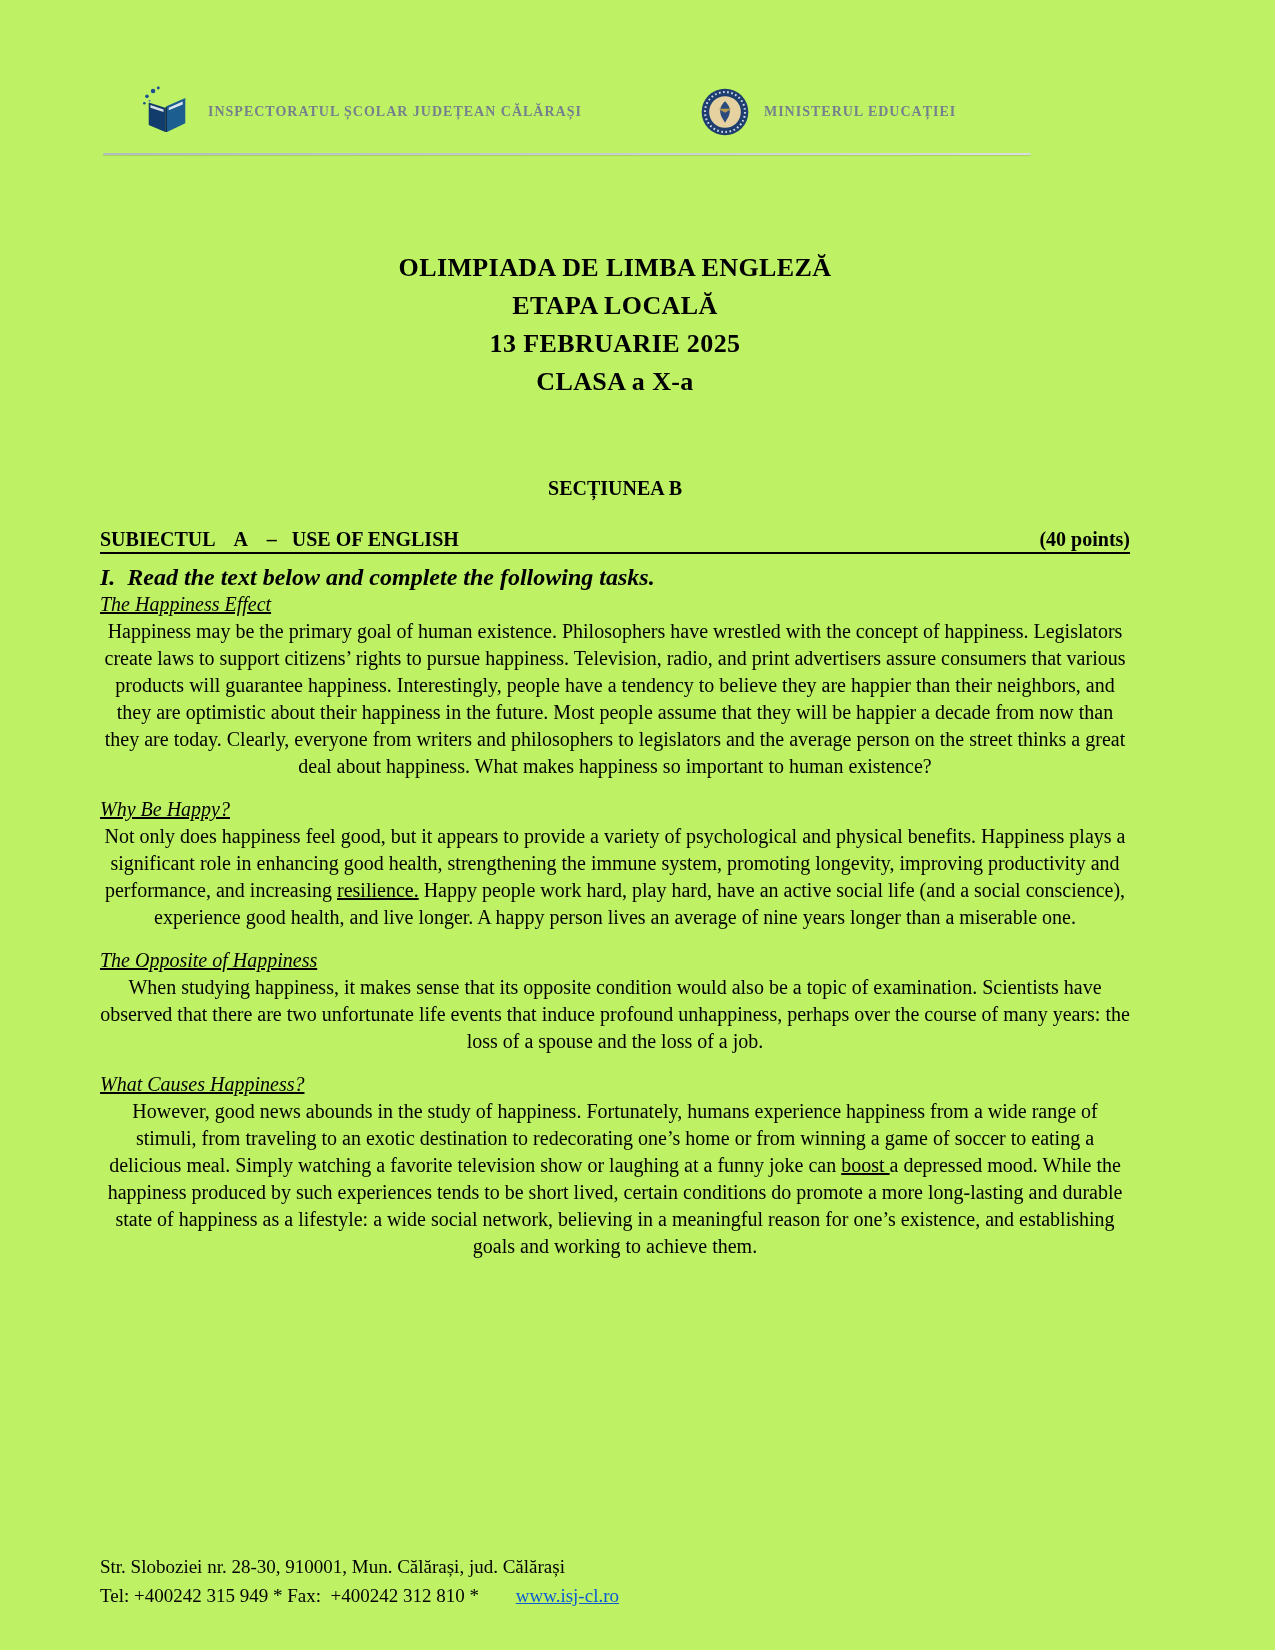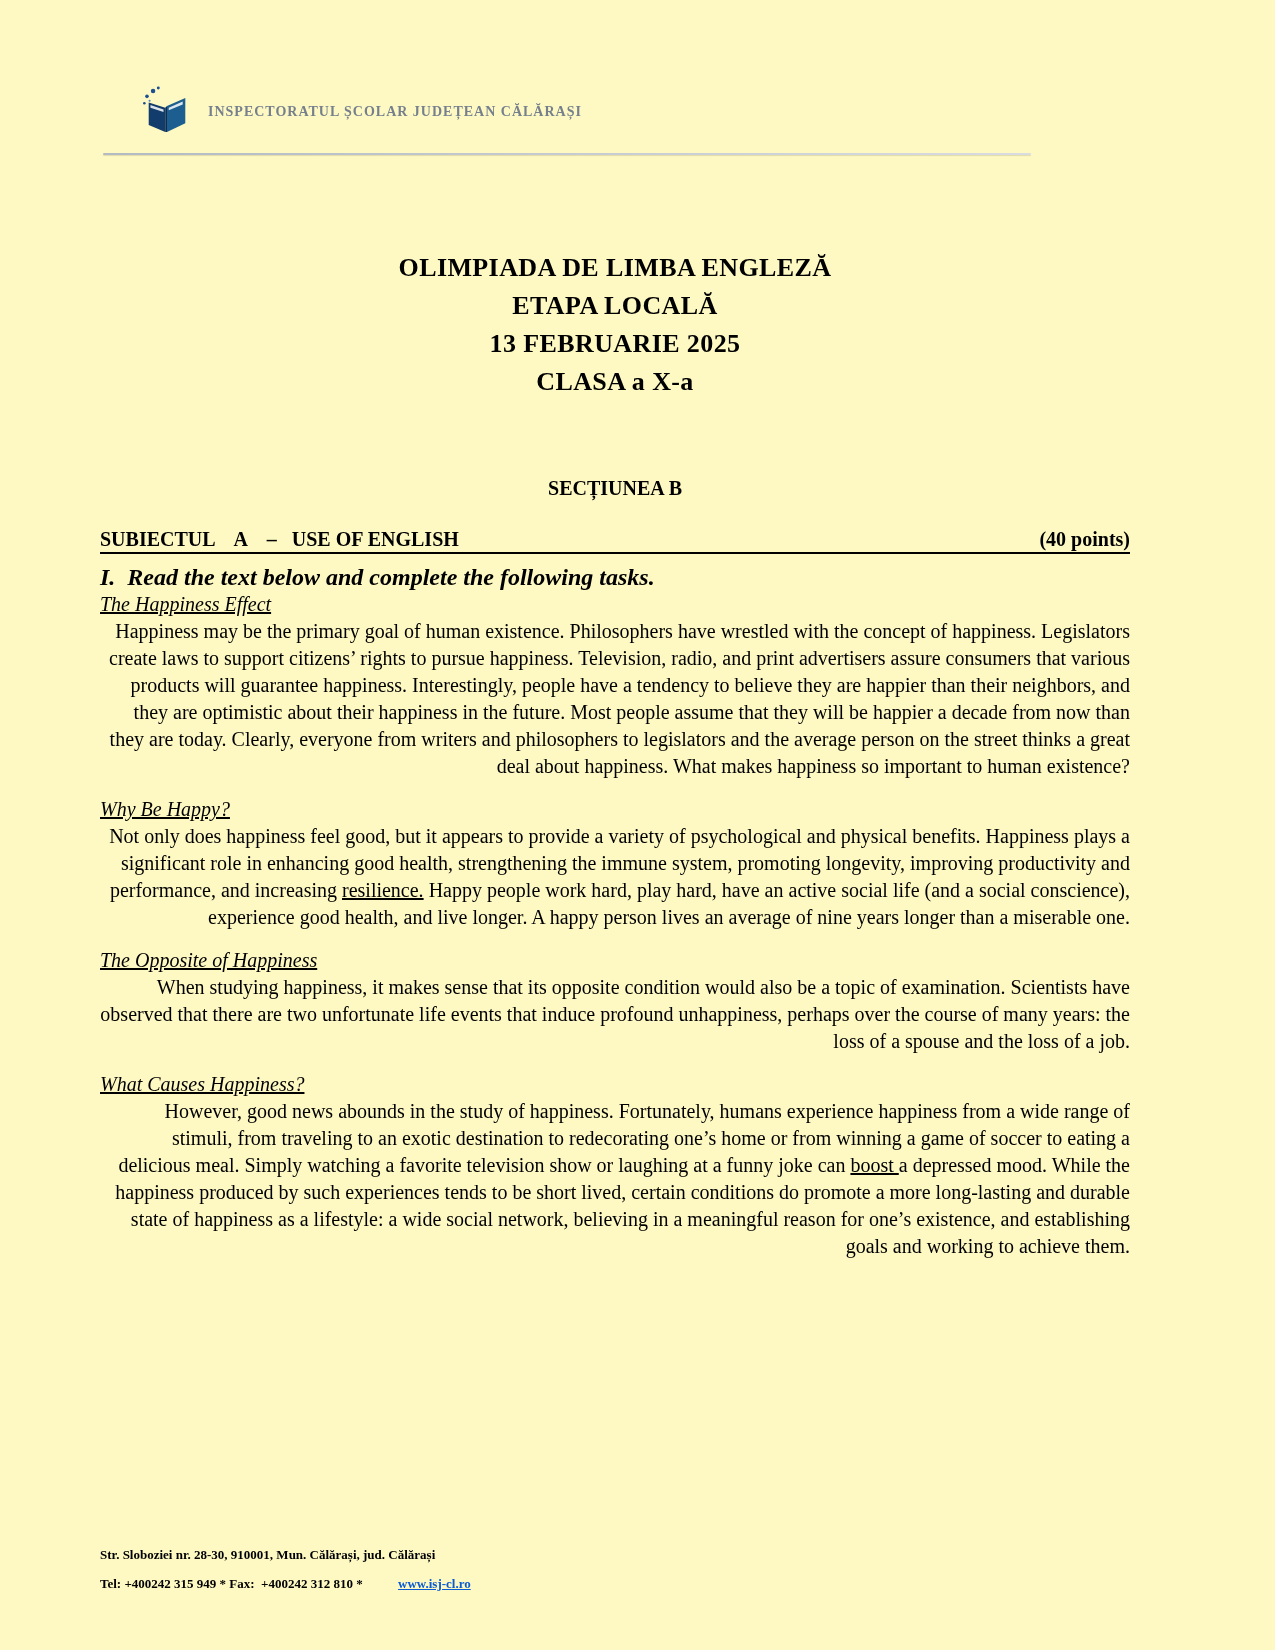--- a/index.html
+++ b/index.html
@@ -1,21 +1,21 @@
 <!DOCTYPE html>
 <html><head>
 <meta charset="utf-8">
 <style>
   * { margin:0; padding:0; box-sizing:border-box; }
   html,body { background:#ffffff; }
   .page {
     position:relative;
     width:1275px; height:1650px;
     margin:0 auto;
-    background:#fef9c3;
+    background:#bef264;
     font-family:"Liberation Serif","DejaVu Serif",serif;
     color:#000;
     overflow:hidden;
   }
   
   .header {
     display:flex; align-items:center;
     padding:85px 0 14px 140px;
   }
   .org { display:flex; align-items:center; gap:14px; }
@@ -46,26 +46,26 @@
     padding-bottom:1px;
   }
   .subject-label { white-space:pre; }
   .subject-points { white-space:pre; }
   .task { margin-top:10px; font-size:24px; font-weight:700; white-space:pre-wrap;font-style:italic; }
   .passage { margin-top:0; }
   .passage + .passage { margin-top:16px; }
   .passage-heading {
     font-size:20px; font-style:italic; font-weight:400; line-height:27px;text-decoration:underline;
   }
-  .passage-body { font-size:20px; line-height:27px; text-align:right; }
+  .passage-body { font-size:20px; line-height:27px; text-align:center; }
   .u { text-decoration:underline; }
   
   .footer {
-    position:absolute; left:100px; bottom:52px;
-    font-size:13px; line-height:29px;font-weight:bold;
+    position:absolute; left:100px; bottom:40px;
+    font-size:19px; line-height:29px;
   }
   .footer-link {
     color:#0b5bd3; text-decoration:underline; cursor:pointer;margin-left:32px;
   }
 </style>
 </head>
 <body>
 
 <div class="page">
 
@@ -79,20 +79,32 @@
           <circle cx="5" cy="21" r="1.5" fill="#1d4f91"></circle>
           <circle cx="11" cy="18" r="1.2" fill="#5b86b8"></circle>
           <path d="M10 20 L29 26 L29 54 L10 46 Z" fill="#123c6b"></path>
           <path d="M52 15 L31 24 L31 54 L52 44 Z" fill="#1b5e8f"></path>
           <path d="M29 26 L31 24 L31 54 L29 54 Z" fill="#0d2c4f"></path>
           <path d="M12 23 L27 28 L27 31 L12 26 Z" fill="#ffffff" opacity="0.85"></path>
           <path d="M49 19 L33 26 L33 29 L49 22.5 Z" fill="#ffffff" opacity="0.85"></path>
         </svg>
       </span>
       <span class="org-name">INSPECTORATUL ȘCOLAR JUDEȚEAN CĂLĂRAȘI</span>
+    </div>
+    <div class="org org-right">
+      <span class="logo-wrap">
+        <svg viewBox="0 0 60 60" width="50" height="50" aria-hidden="true">
+          <circle cx="30" cy="30" r="28" fill="#1d3e6e"></circle>
+          <circle cx="30" cy="30" r="24" fill="none" stroke="#cfd8e8" stroke-width="2.5" stroke-dasharray="2 3"></circle>
+          <circle cx="30" cy="30" r="19" fill="#e5d2a0"></circle>
+          <path d="M30 17 C35 22 38 27 34 36 L30 43 L26 36 C22 27 25 22 30 17 Z" fill="#2a4a7e"></path>
+          <path d="M22 26 L38 26 L30 31 Z" fill="#b89a4e"></path>
+        </svg>
+      </span>
+      <span class="org-name">MINISTERUL EDUCAȚIEI</span>
     </div>
   </header>
   <div class="header-rule"></div>
 
   <div class="content">
 
     <div class="doc-title">
       <div>OLIMPIADA DE LIMBA ENGLEZĂ</div>
       <div>ETAPA LOCALĂ</div>
       <div>13 FEBRUARIE 2025</div>

